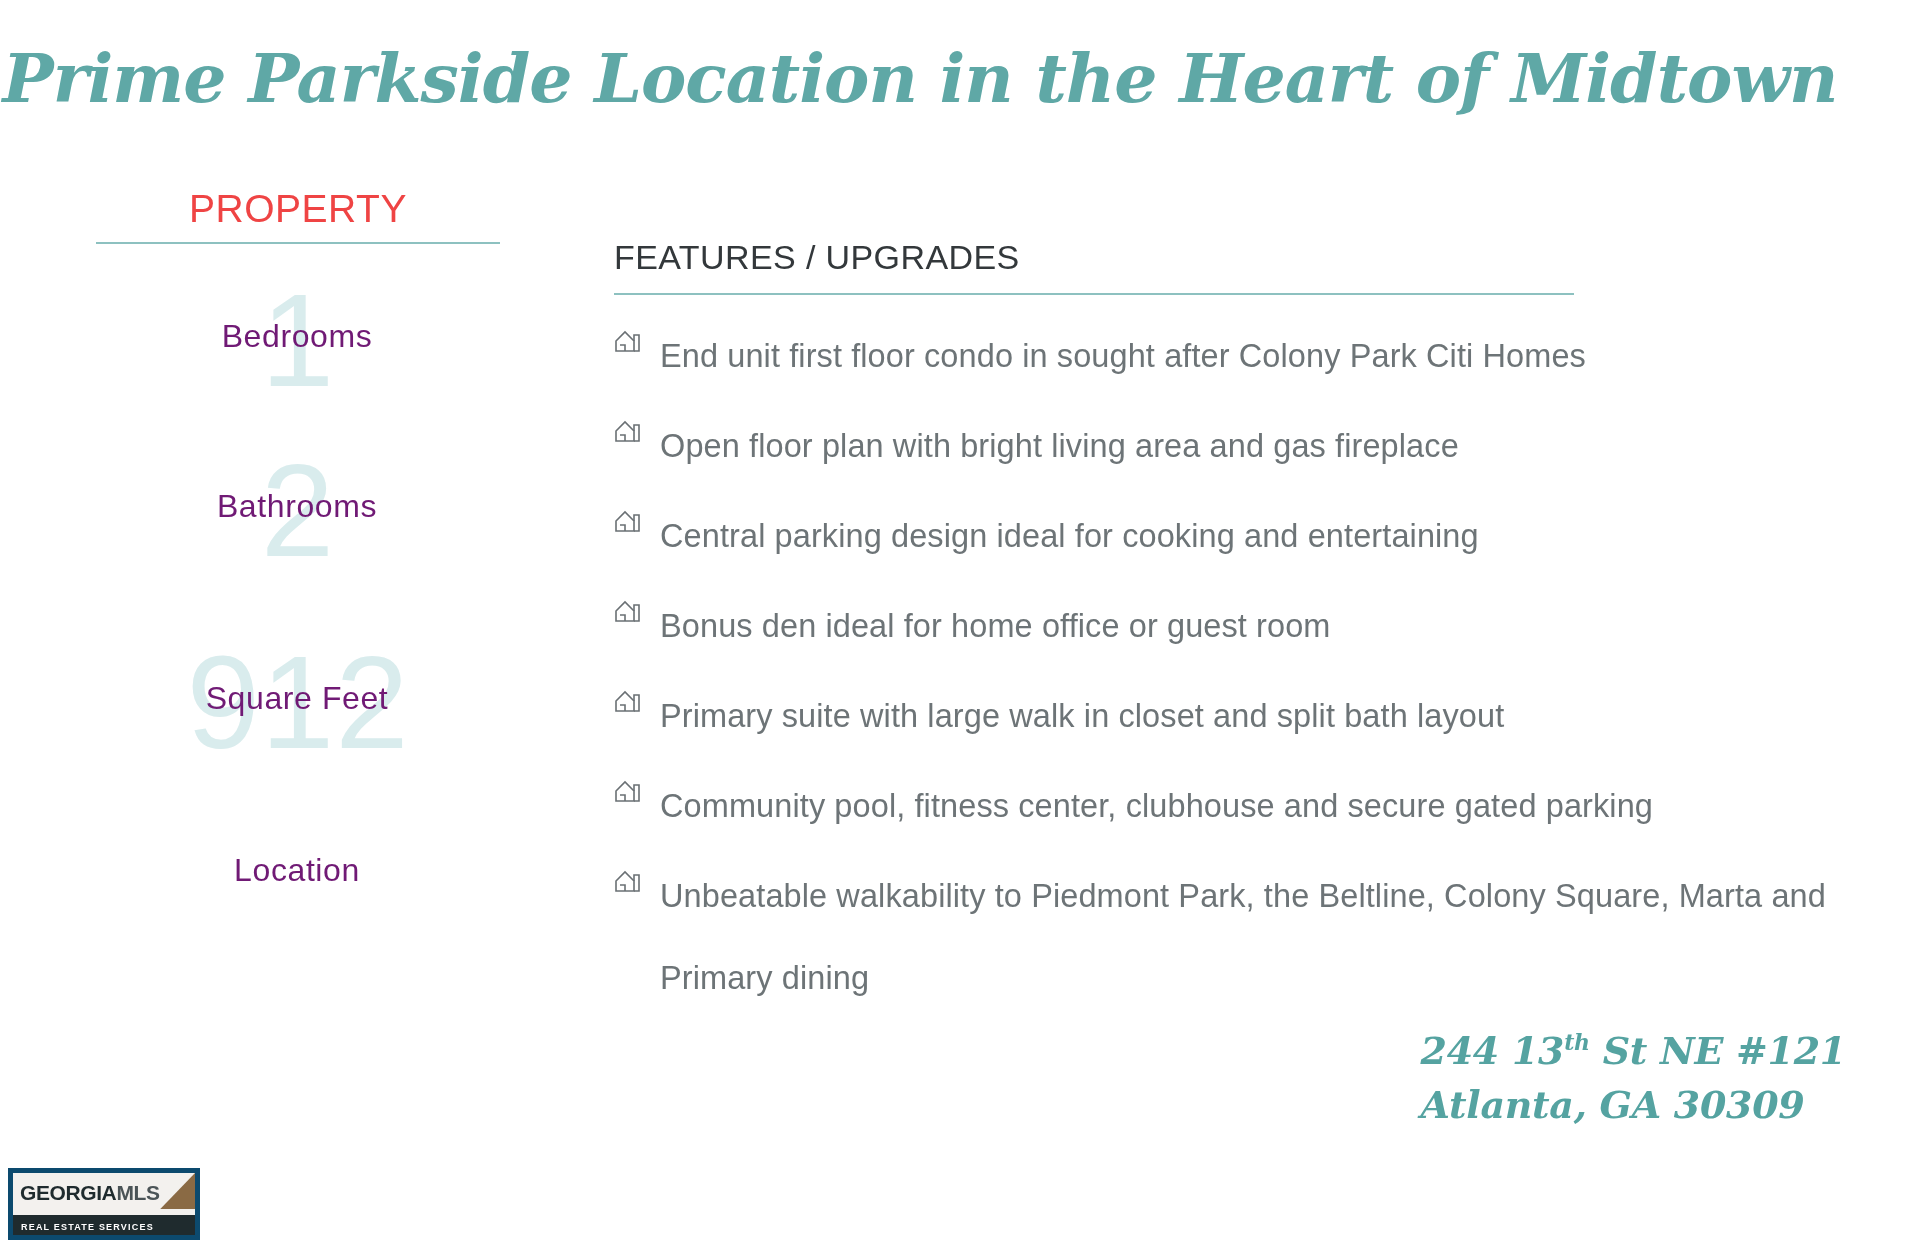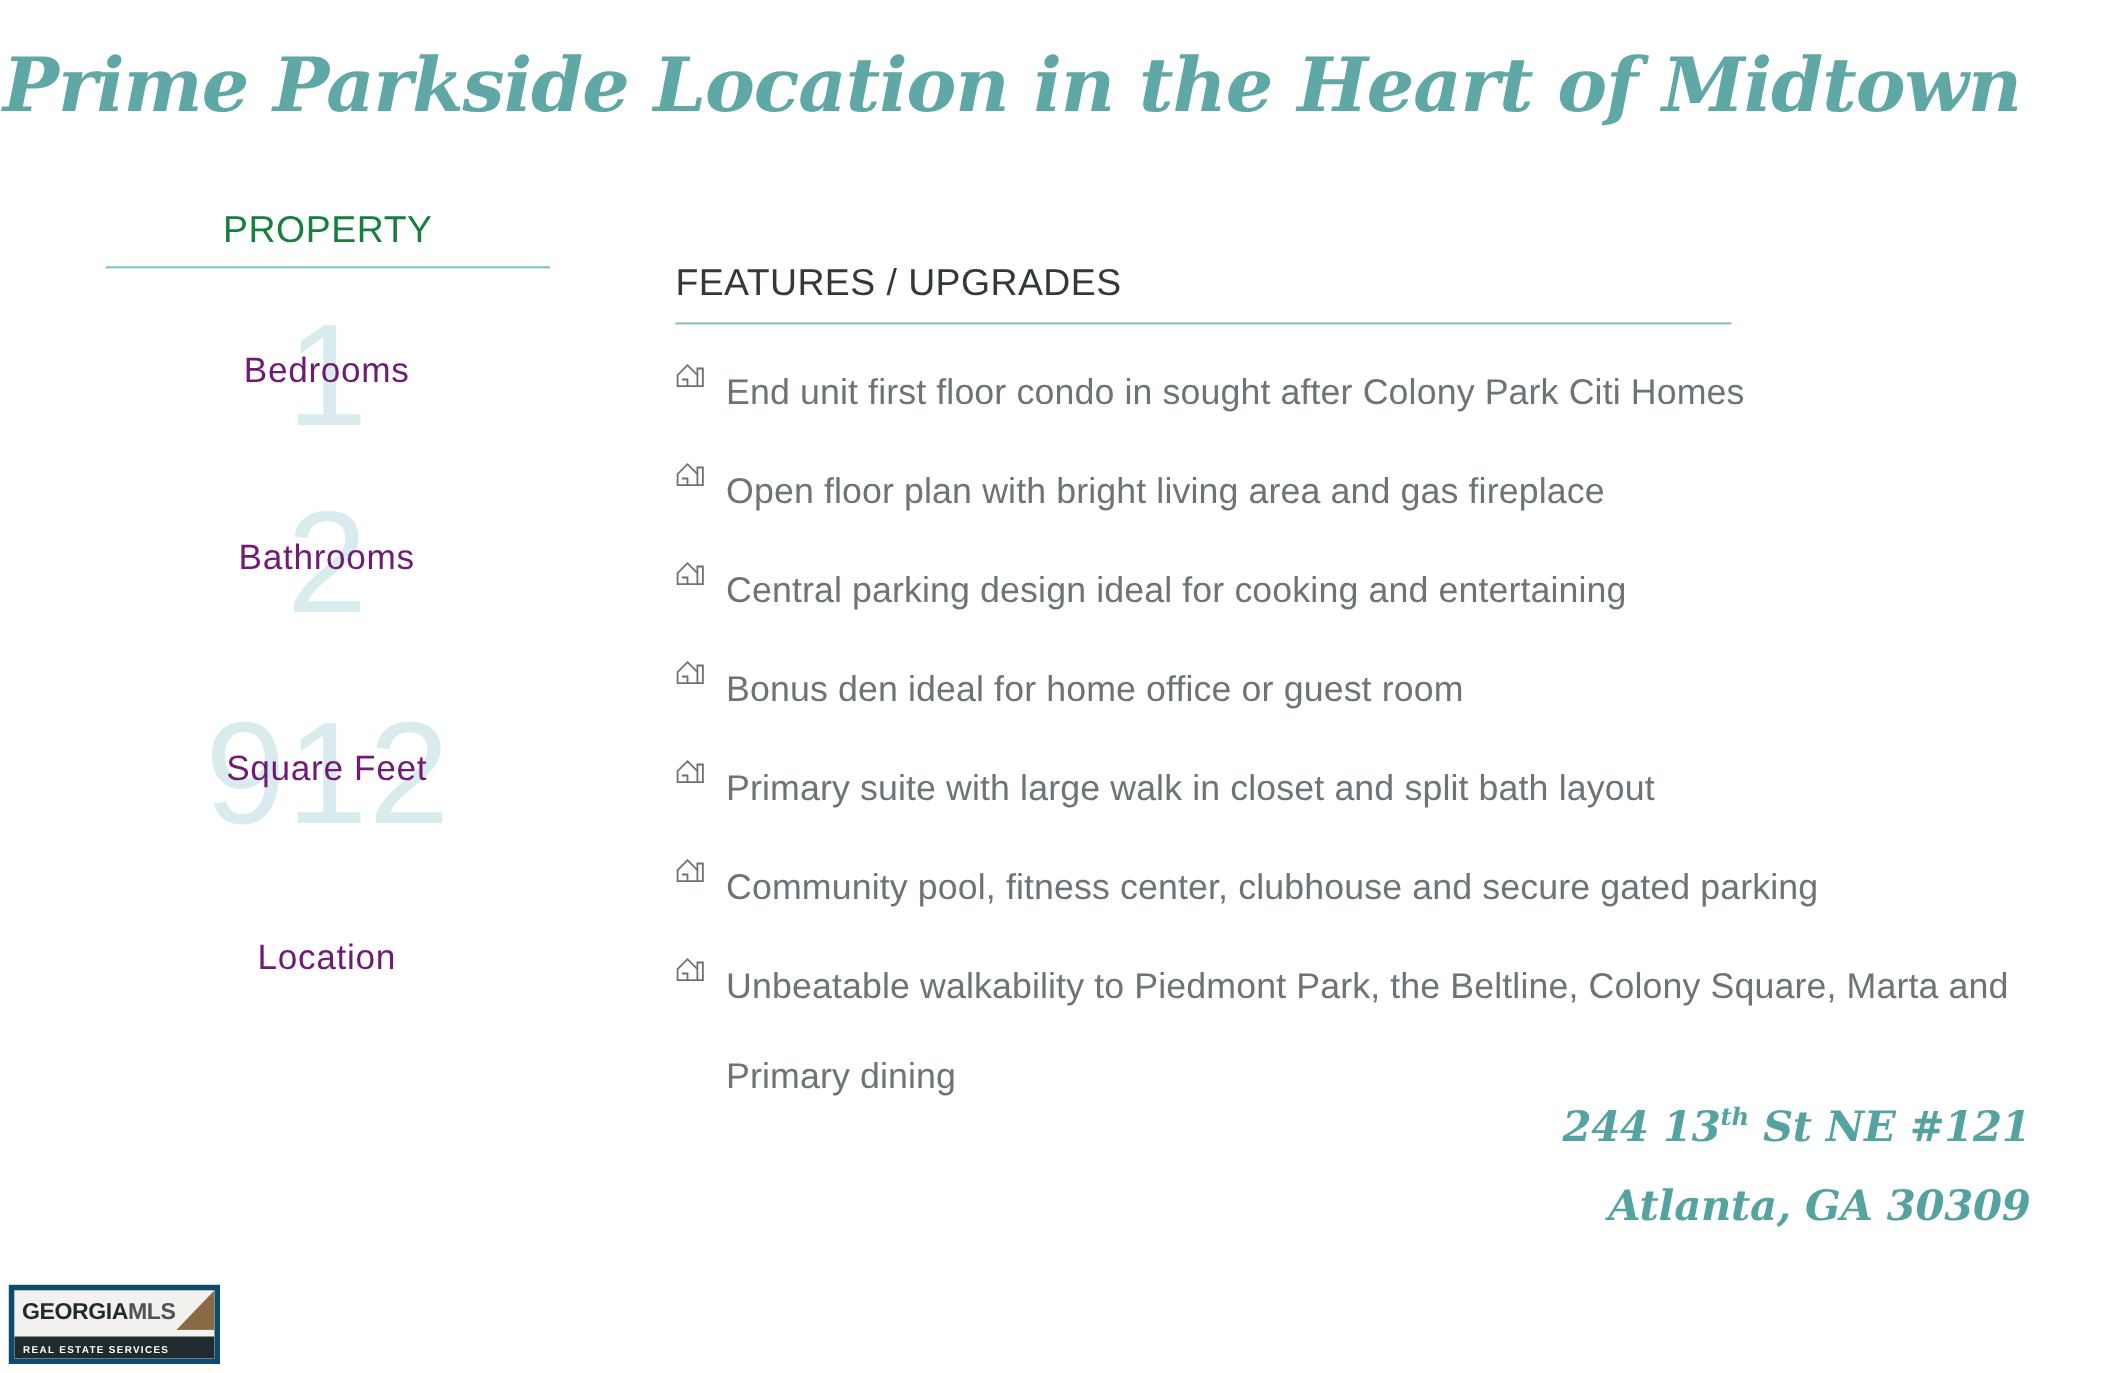--- a/index.html
+++ b/index.html
@@ -33,23 +33,23 @@
 
   
   .left-col {
     position: absolute;
     left: 96px;
     top: 186px;
     width: 404px;
   }
   .left-head {
     text-align: center;
-    font-size: 34px;
+    font-size: 39px;
     line-height: 46px;
-    color: #15803d;
+    color: #ef4444;
     letter-spacing: 0.5px;
   }
   .left-rule {
     margin: 10px auto 0 auto;
     width: 404px;
     height: 2px;
     background: #8dc1c0;
   }
 
   .stat {
@@ -123,26 +123,26 @@
     line-height: 82px;
     color: #6d7477;
     letter-spacing: 0.1px;
   }
 
   
   .address {
     position: absolute;
     right: 74px;
     bottom: 116px;
-    text-align: right;
+    text-align: left;
     font-family: "DejaVu Serif", serif;
     font-style: italic;
     font-weight: bold;
     font-size: 38px;
-    line-height: 72px;
+    line-height: 54px;
     color: #55a3a1;
     letter-spacing: -0.3px;
     white-space: nowrap;
   }
   .address sup {
     font-size: 22px;
     vertical-align: 14px;
   }
 
   

